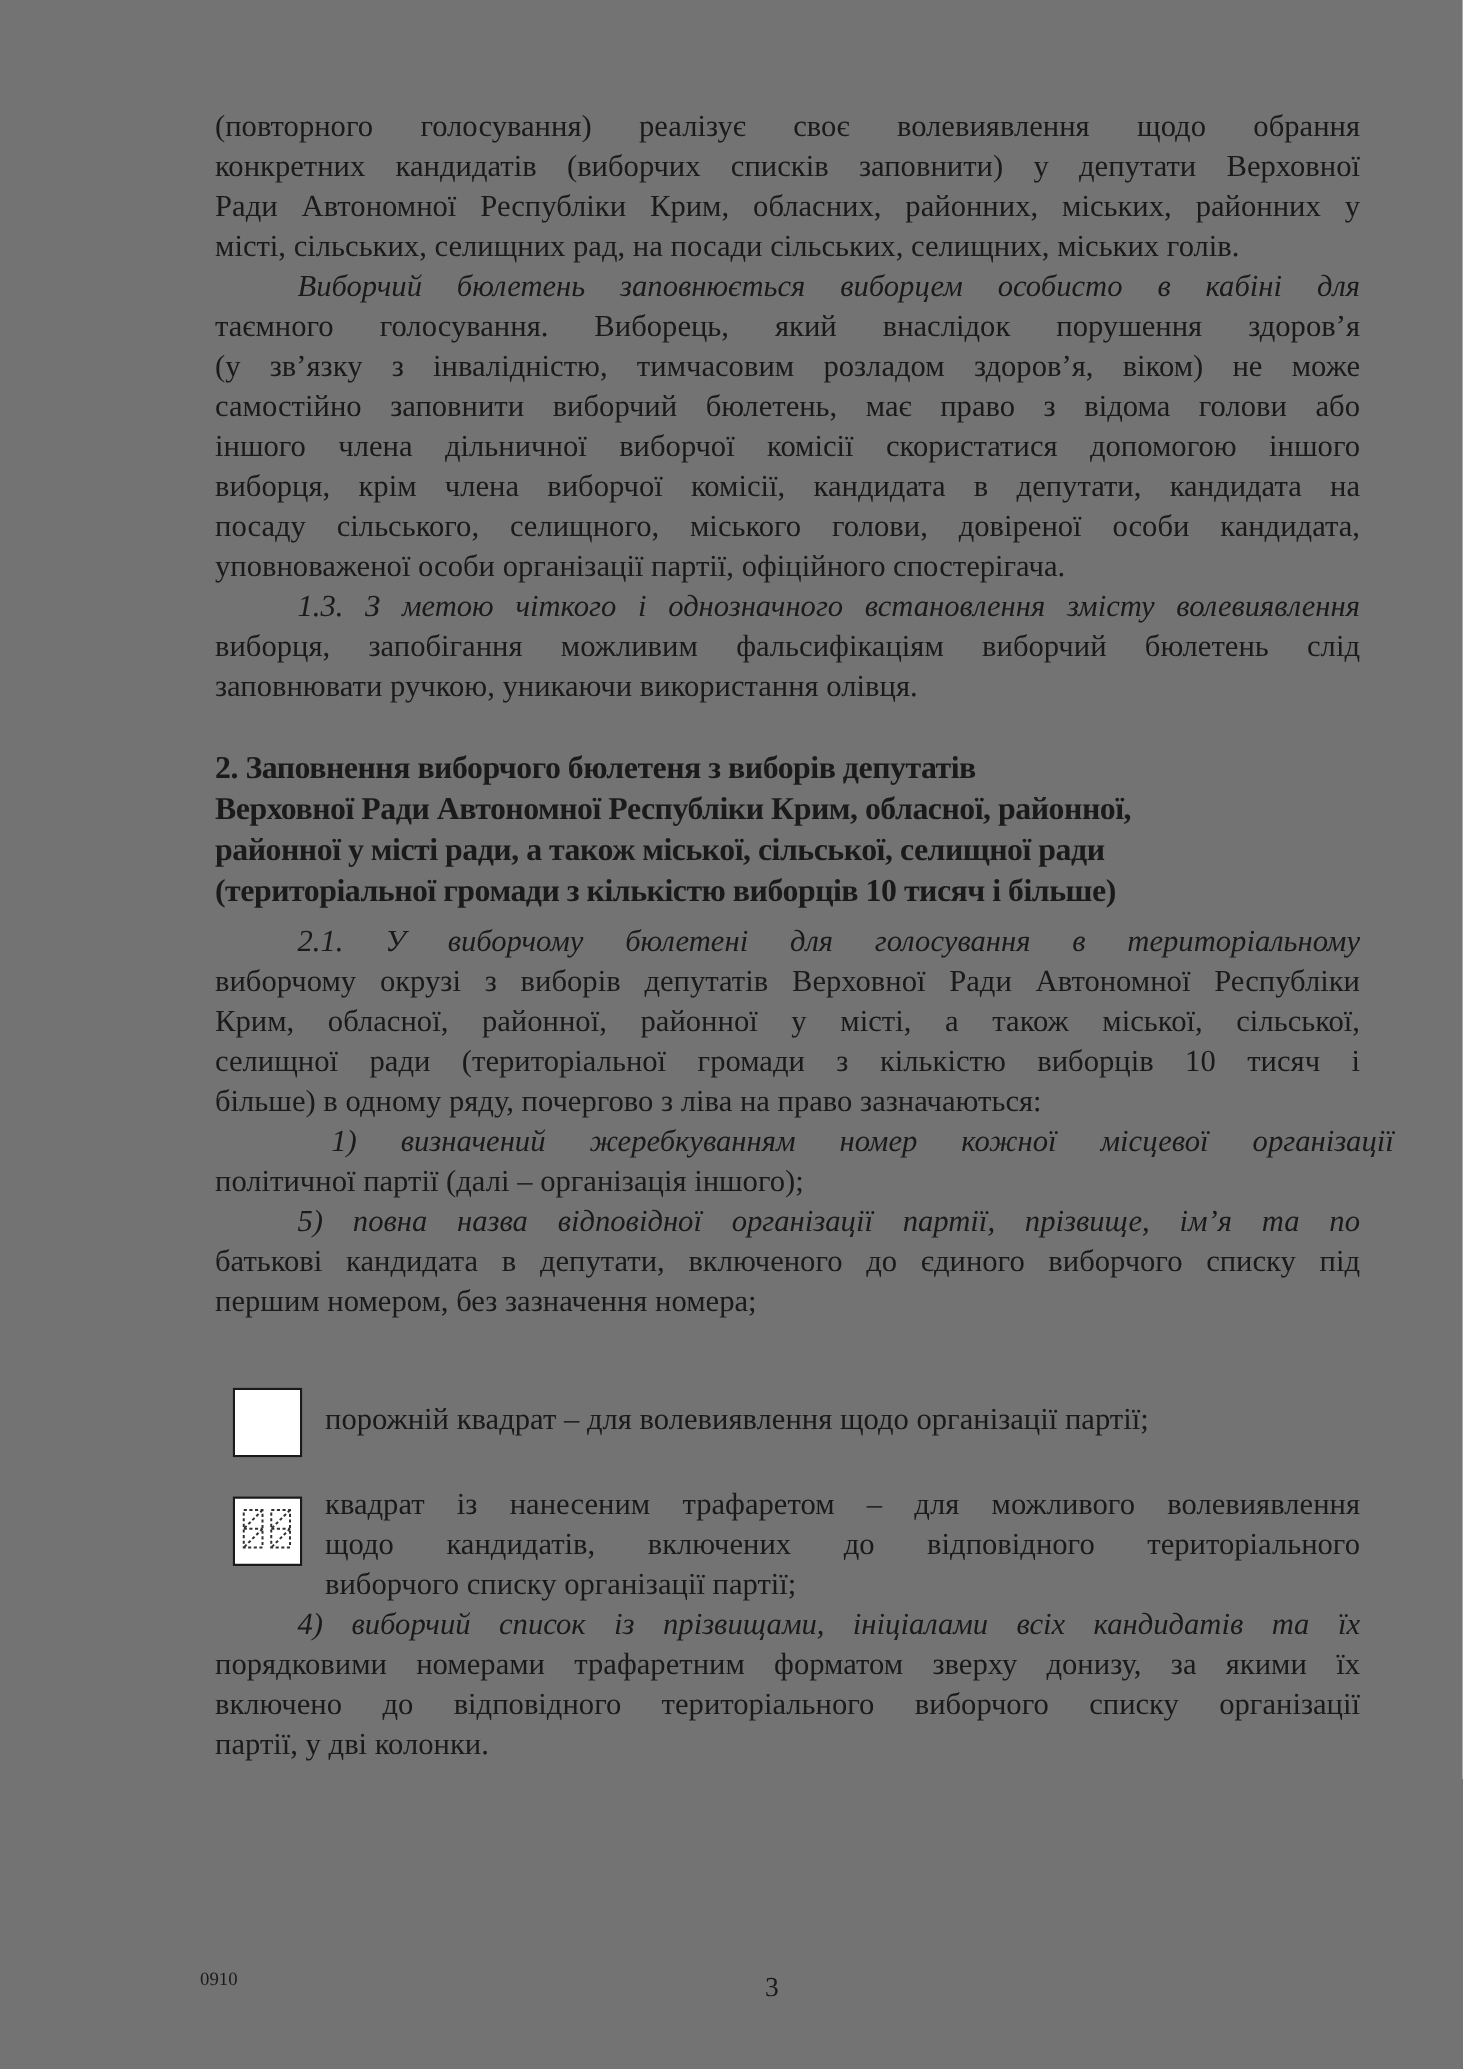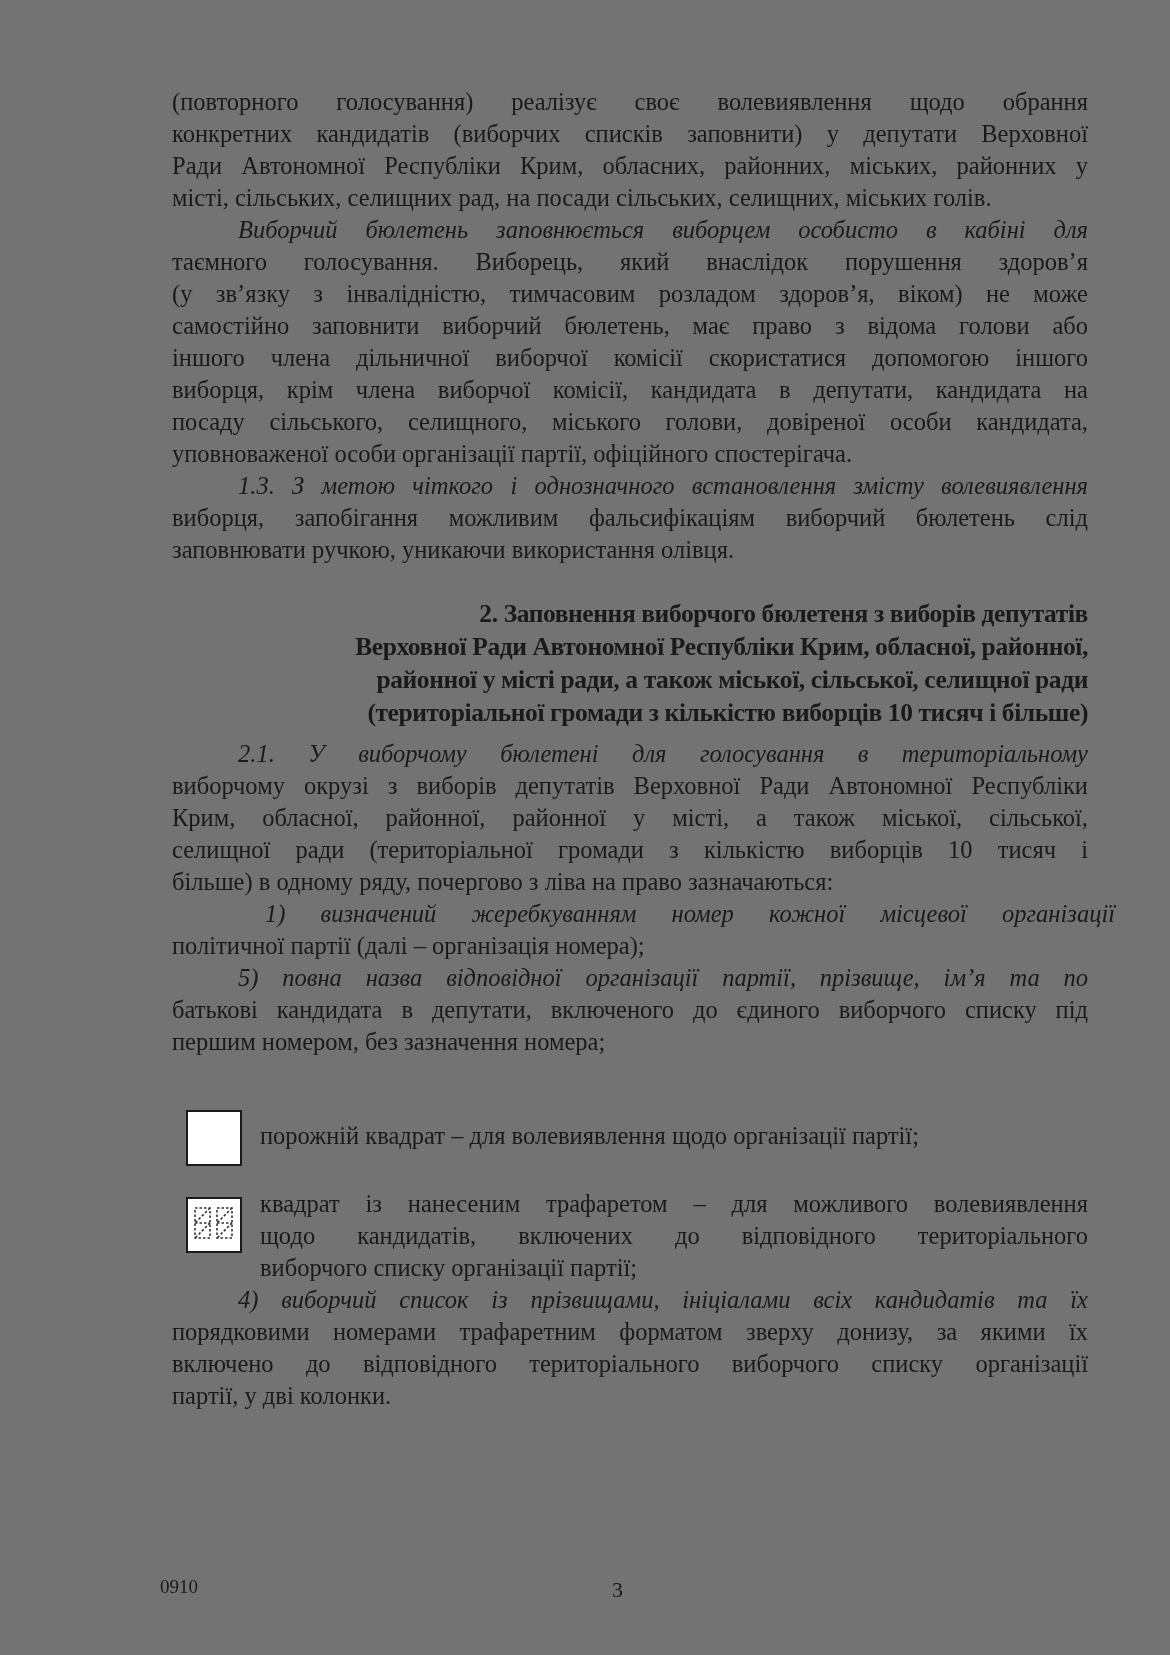--- a/index.html
+++ b/index.html
@@ -5,23 +5,23 @@
     html, body { margin: 0; padding: 0; background: #ffffff; }
     body { width: 1170px; height: 1655px; position: relative; overflow: hidden;
            font-family: "Liberation Serif", "DejaVu Serif", serif; color: #1a1a1a; }
     .page { position: absolute; left: 0; top: 0; width: 1170px; height: 1655px; background: #737373; }
     .line { position: absolute; left: 172px; width: 916px; font-size: 24.5px; line-height: 32px;
             white-space: nowrap; text-align: justify; text-align-last: justify; }
     .line.last { text-align-last: left; }
     .line.indent { left: 238px; width: 850px; font-style: italic; }
     .line.indent2 { left: 260px; width: 828px; }
     .heading { position: absolute; left: 172px; width: 916px; font-size: 25.5px; line-height: 33px;
-               font-weight: bold; text-align: right; white-space: nowrap; letter-spacing: -0.4px; }
+               font-weight: bold; text-align: left; white-space: nowrap; letter-spacing: -0.4px; }
     .box { position: absolute; border: 2px solid #1a1a1a; background: #fff; }
-    .footer-code { position: absolute; left: 160px; top: 1576px; font-size: 19px; }
+    .footer-code { position: absolute; left: 160px; top: 1576px; font-size: 15px; }
     .page-num { position: absolute; left: 612px; top: 1577px; font-size: 22px; }
   </style>
 </head>
 <body>
 
 <div class="page">
 
   <div>
     <div class="line" style="top: 86px; white-space: normal;">(повторного голосування) реалізує своє волевиявлення щодо обрання</div>
     <div class="line" style="top: 118px; white-space: normal;">конкретних кандидатів (виборчих списків заповнити) у депутати Верховної</div>
@@ -56,21 +56,21 @@
   <div>
     <div class="line indent" style="top: 738px; white-space: normal;">2.1. У виборчому бюлетені для голосування в територіальному</div>
     <div class="line" style="top: 770px; white-space: normal;">виборчому окрузі з виборів депутатів Верховної Ради Автономної Республіки</div>
     <div class="line" style="top: 802px; white-space: normal;">Крим, обласної, районної, районної у місті, а також міської, сільської,</div>
     <div class="line" style="top: 834px; white-space: normal;">селищної ради (територіальної громади з кількістю виборців 10 тисяч і</div>
     <div class="line last" style="top:866px">більше) в одному ряду, почергово з ліва на право зазначаються:</div>
   </div>
 
   <div>
     <div class="line indent" style="top: 898px; white-space: normal; margin-left: 27px;">1) визначений жеребкуванням номер кожної місцевої організації</div>
-    <div class="line last" style="top:930px">політичної партії (далі – організація номера);</div>
+    <div class="line last" style="top:930px">політичної партії (далі – організація іншого);</div>
   </div>
 
   <div>
     <div class="line indent" style="top: 962px; white-space: normal;">5) повна назва відповідної організації партії, прізвище, ім’я та по</div>
     <div class="line" style="top: 994px; white-space: normal;">батькові кандидата в депутати, включеного до єдиного виборчого списку під</div>
     <div class="line last" style="top:1026px">першим номером, без зазначення номера;</div>
   </div>
 
 
   <div class="box" style="left:186px; top:1110px; width:52px; height:52px;"></div>

